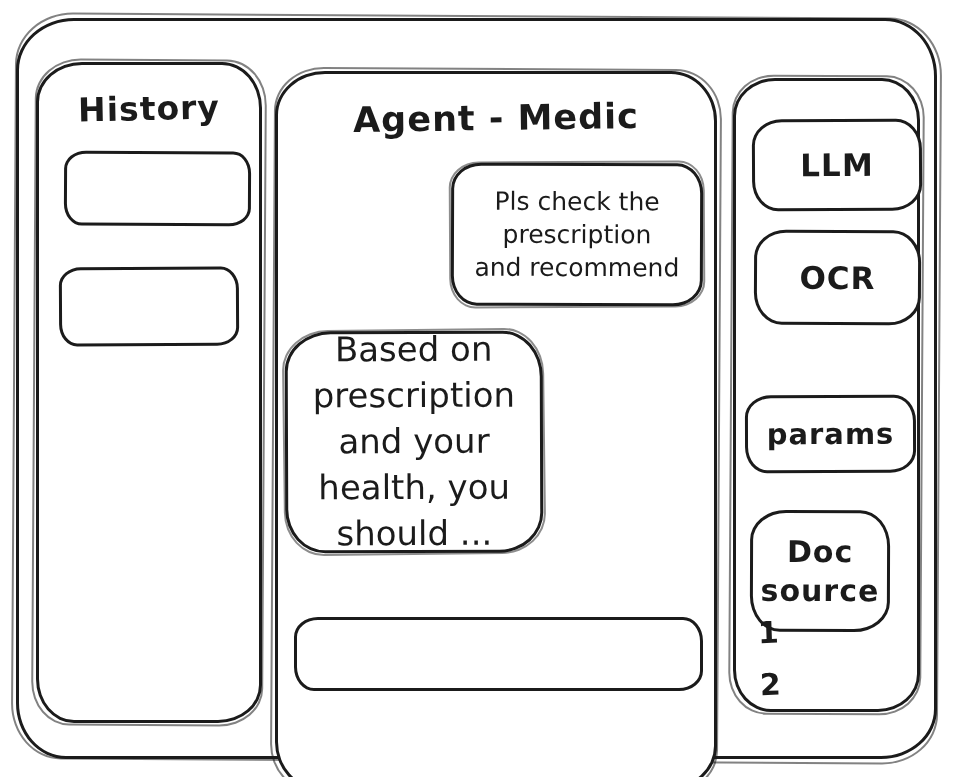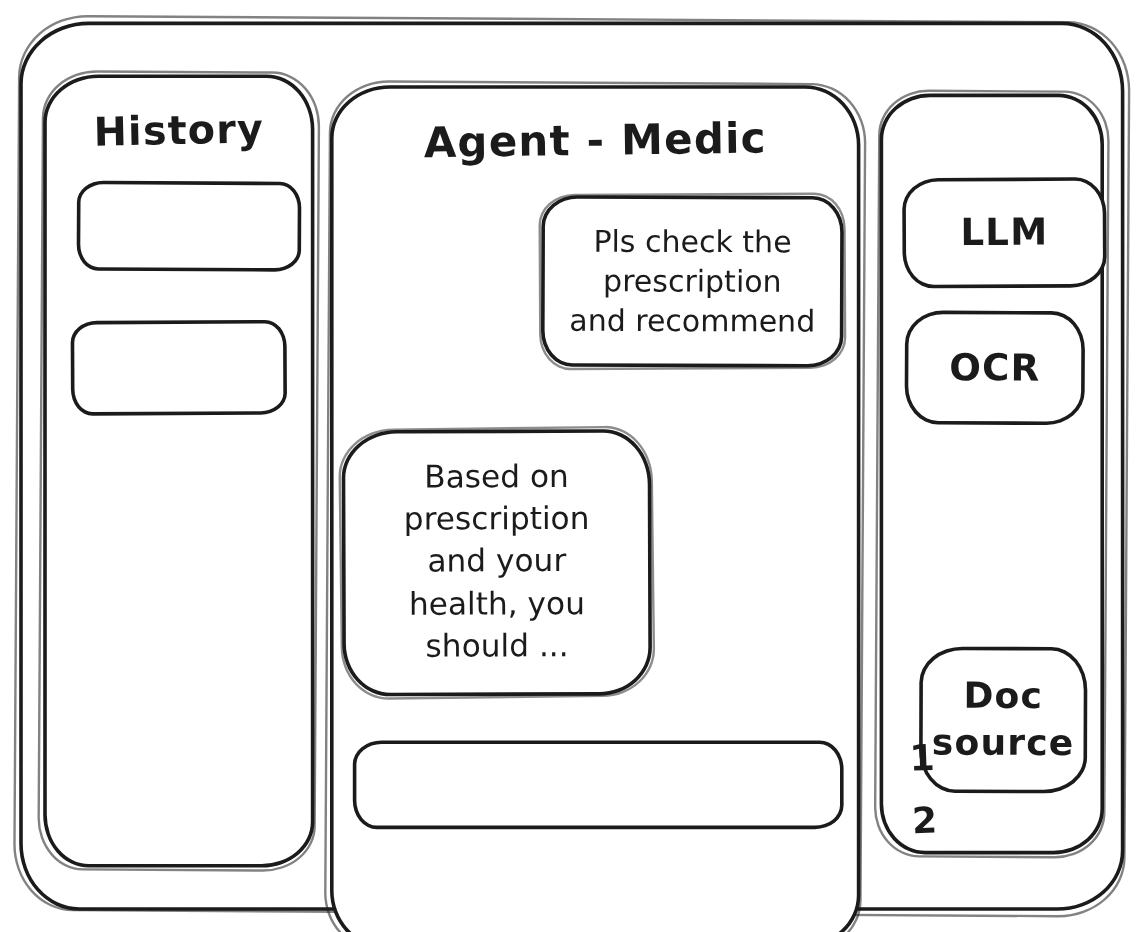--- a/index.html
+++ b/index.html
@@ -87,23 +87,23 @@
     transform:rotate(-.5deg);
     pointer-events:none;
   }
   .bubble.user{
     left:173px;top:89px;width:252px;height:143px;
     border-radius:30px 26px 30px 26px / 26px 30px 26px 30px;
     font-size:25px;line-height:1.32;
     transform:rotate(.2deg);
   }
   .bubble.agent{
-    left:7px;top:284px;width:258px;height:222px;
+    left:7px;top:257px;width:258px;height:222px;
     border-radius:46px 40px 44px 40px / 40px 46px 40px 44px;
-    font-size:26px;line-height:1.35;
+    font-size:34px;line-height:1.35;
     transform:rotate(-.2deg);
   }
   .chat-input{
     position:absolute;
     left:16px;top:543px;width:409px;height:74px;
     border:3px solid var(--stroke);
     border-radius:24px 20px 24px 20px / 20px 24px 20px 24px;
     background:var(--background);
     box-sizing:border-box;
     font-family:inherit;font-size:24px;color:var(--stroke);
@@ -121,26 +121,25 @@
     box-sizing:border-box;
     display:flex;align-items:center;justify-content:center;
     text-align:center;
     font-family:inherit;
     font-size:31px;font-weight:bold;
     color:var(--stroke);
     letter-spacing:1px;
     white-space:pre-line;
     cursor:pointer;
     padding:16px;
-    margin-top:29px;
   }
   .tool-box.llm{left:16px;top:38px;width:170px;height:92px;border-radius:30px 26px 30px 26px / 26px 30px 26px 30px;transform:rotate(-.3deg);}
-  .tool-box.ocr{left:18px;top:149px;width:150px;height:95px;border-radius:32px 28px 32px 28px / 28px 32px 28px 32px;transform:rotate(.3deg);}
+  .tool-box.ocr{left:18px;top:149px;width:167px;height:95px;border-radius:32px 28px 32px 28px / 28px 32px 28px 32px;transform:rotate(.3deg);}
   .tool-box.params{left:9px;top:314px;width:171px;height:78px;border-radius:26px 22px 26px 22px / 22px 26px 22px 26px;font-size:29px;transform:rotate(-.2deg);}
-  .tool-box.doc{left:30px;top:429px;width:140px;height:122px;border-radius:36px 30px 36px 30px / 30px 36px 30px 36px;font-size:30px;line-height:1.3;transform:rotate(.2deg);}
+  .tool-box.doc{left:14px;top:429px;width:140px;height:122px;border-radius:36px 30px 36px 30px / 30px 36px 30px 36px;font-size:30px;line-height:1.3;transform:rotate(.2deg);}
   .doc-item{
     position:absolute;
     font-size:30px;font-weight:bold;
     cursor:pointer;
     transform:rotate(-2deg);
   }
   .doc-item.n1{left:22px;top:534px;}
   .doc-item.n2{left:24px;top:586px;}
 </style>
 </head>
@@ -165,19 +164,20 @@
 prescription
 and your
 health, you
 should ...</div>
     <input class="chat-input" type="text" value="" style="">
   </main>
 
   <aside class="sketch tools-panel">
     <button class="tool-box llm">LLM</button>
     <button class="tool-box ocr">OCR</button>
+    <button class="tool-box params">params</button>
     <button class="tool-box doc">Doc
 source</button>
     <div class="doc-item n1">1</div>
     <div class="doc-item n2">2</div>
   </aside>
 
 </div>
 
 </body></html>

